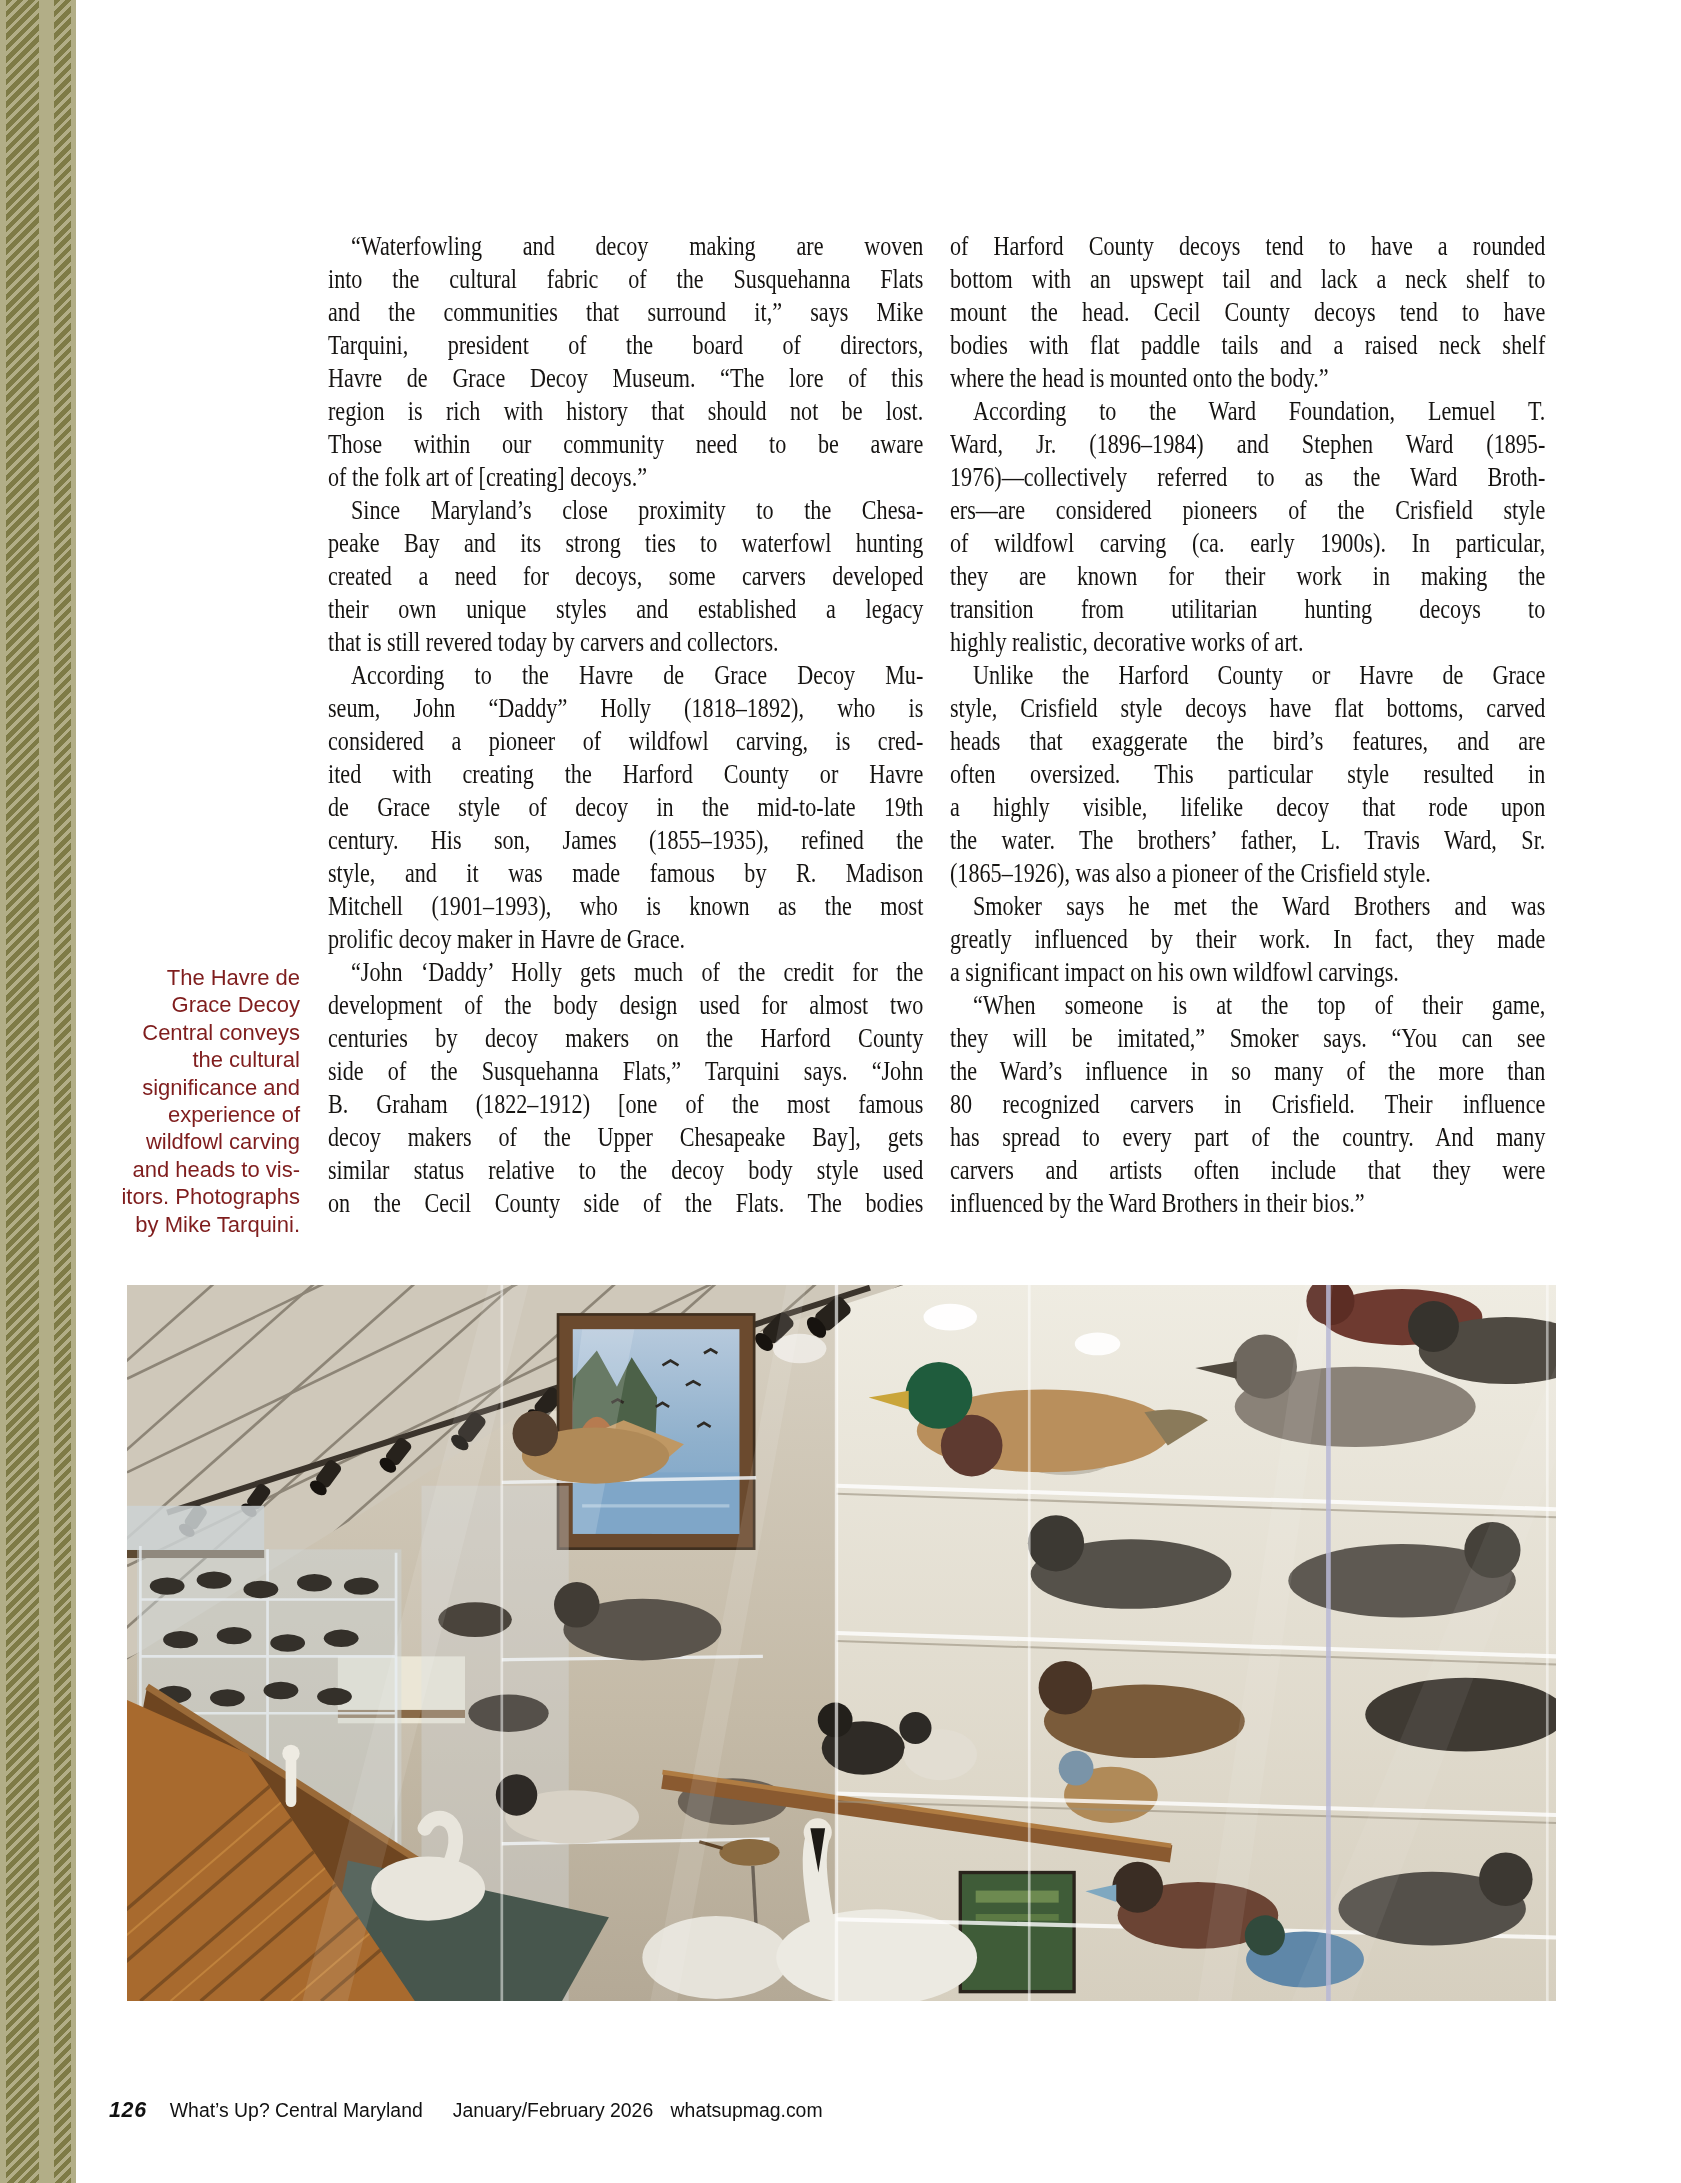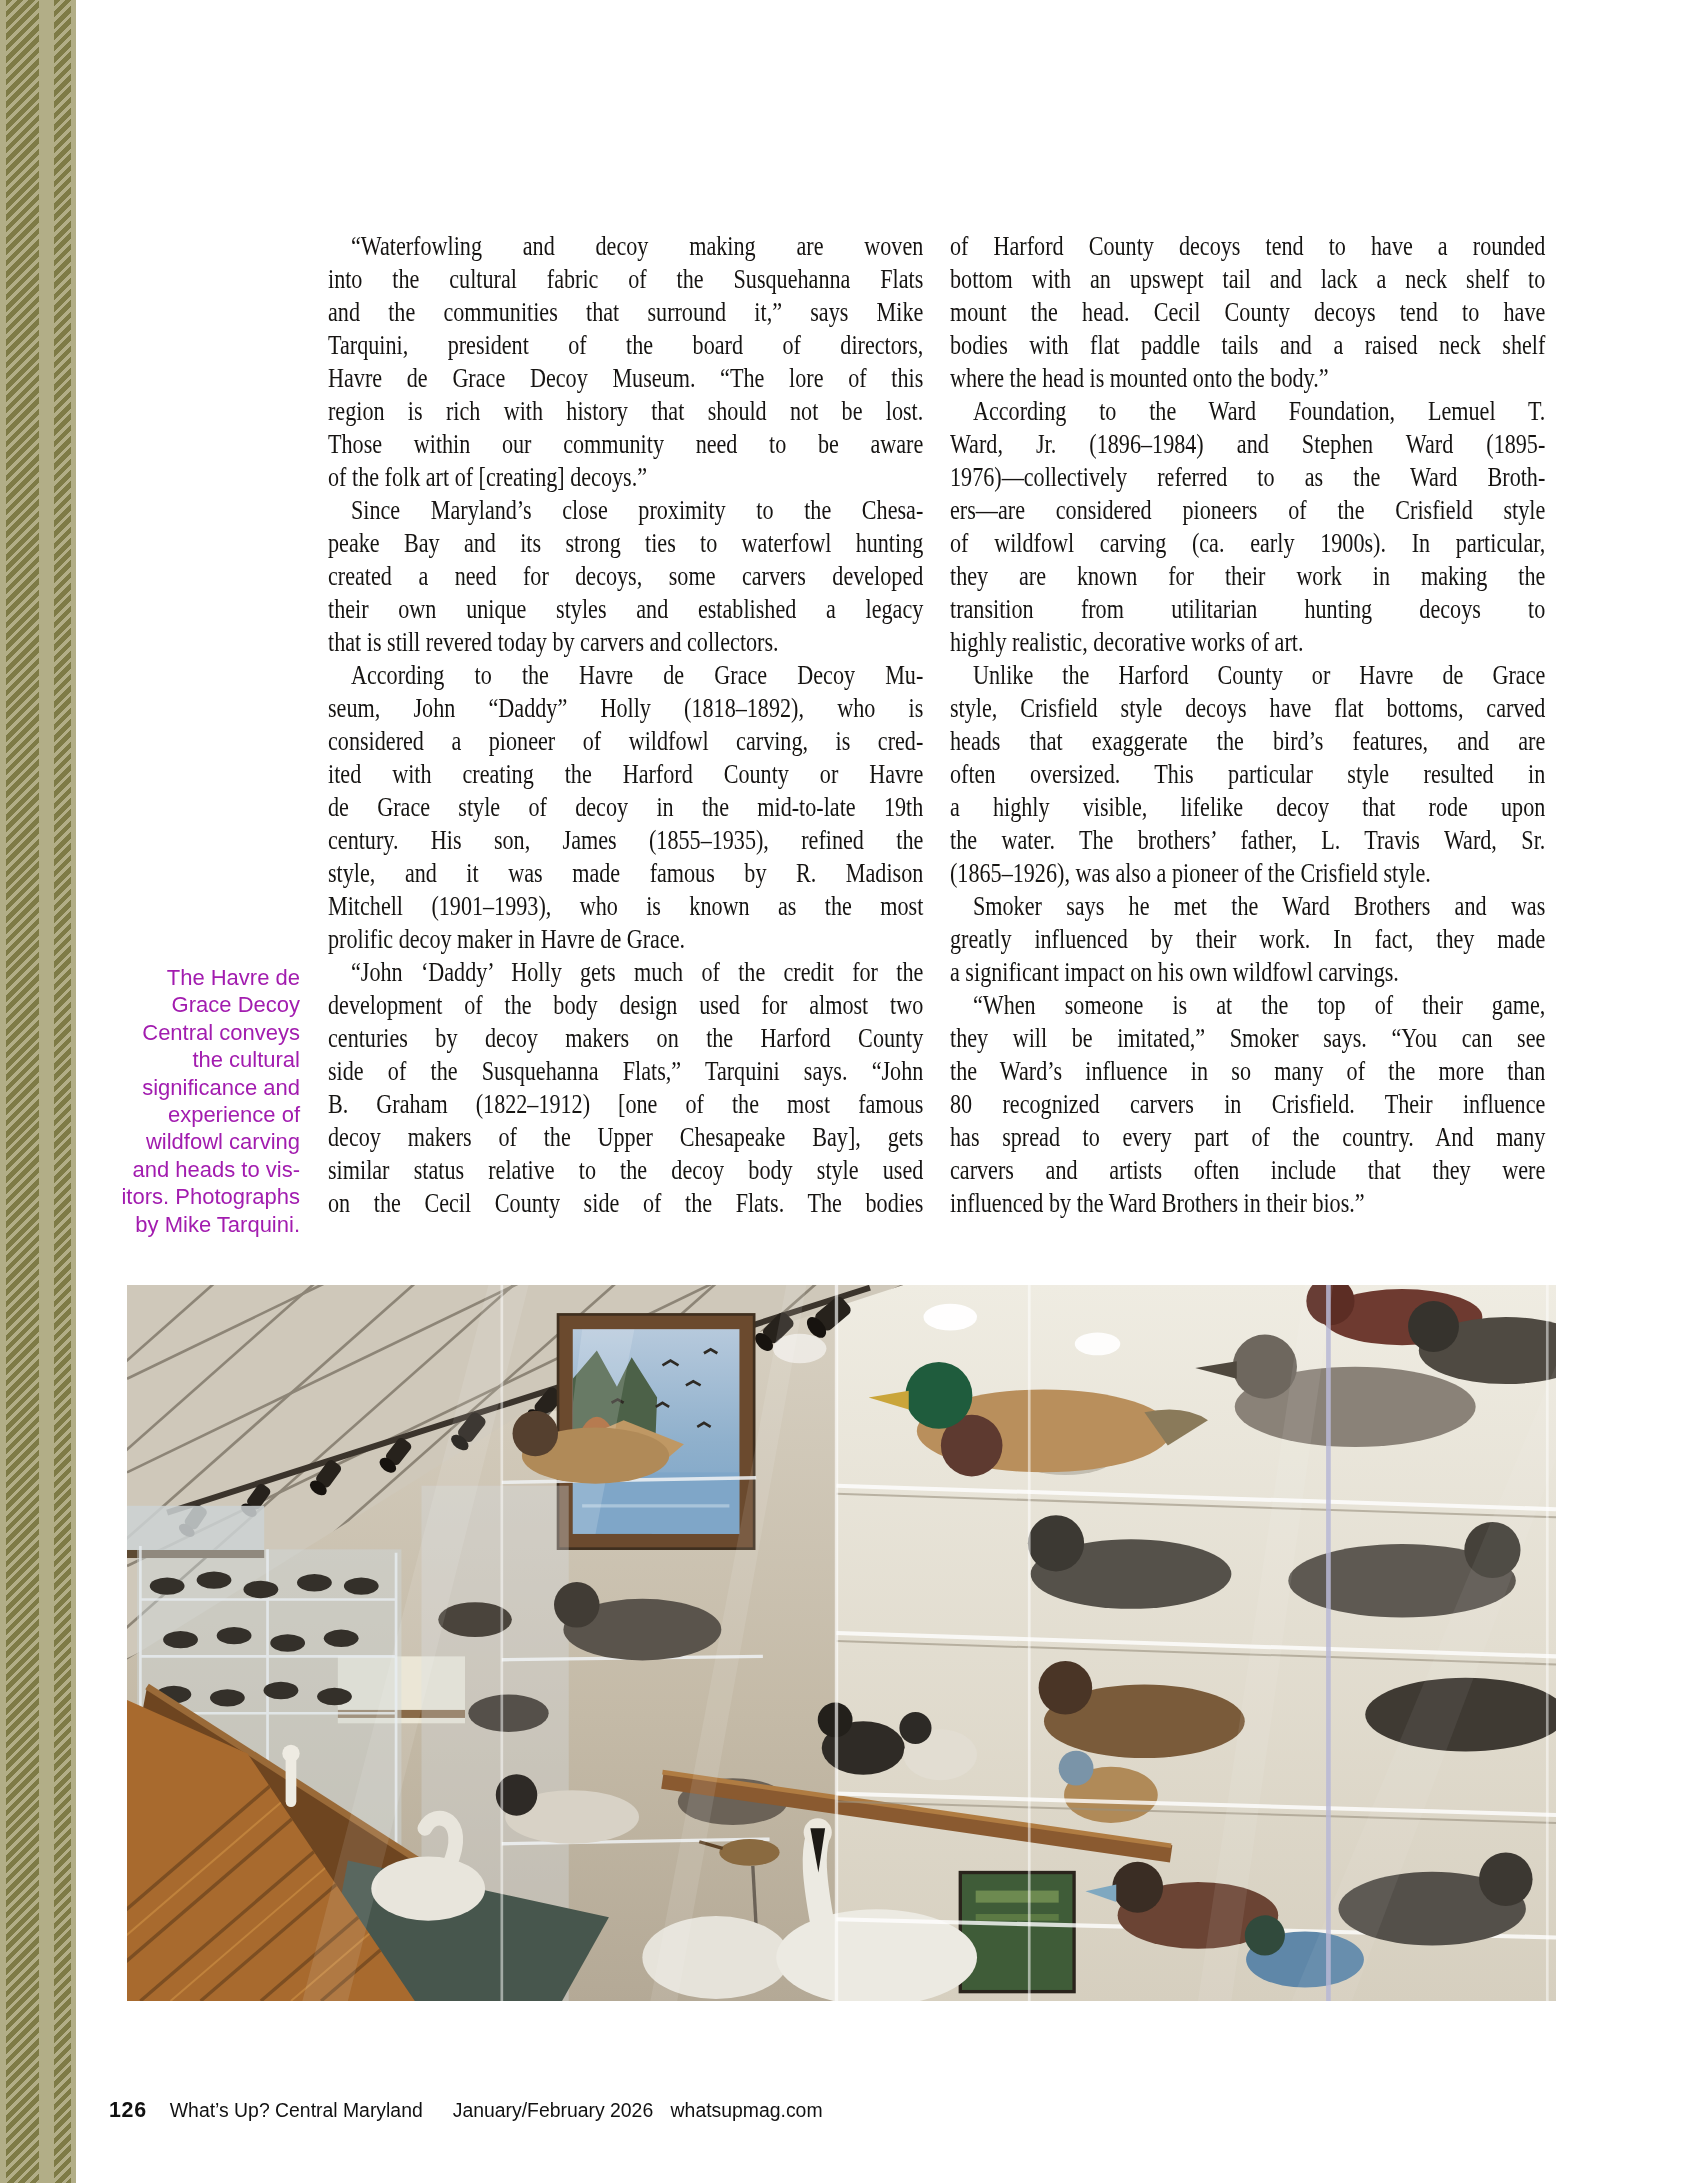--- a/index.html
+++ b/index.html
@@ -26,35 +26,35 @@
   #caption{position:absolute;left:79px;top:964px;width:221px;text-align:right;
            font-family:"Liberation Sans", sans-serif;font-size:22px;line-height:27.4px;color:#787c48;}
 
   
   #photo{position:absolute;left:127px;top:1285px;width:1429px;height:716px;background:#c6bcaa;}
   #photo svg{display:block;width:100%;height:100%;}
 
   
   #footer{position:absolute;left:109px;top:2098px;font-family:"Liberation Sans", sans-serif;
           font-size:19.4px;color:#111;white-space:nowrap;}
-  #footer .pg{font-weight:bold;font-size:21.4px;margin-right:23px;letter-spacing:0.7px;}
+  #footer .pg{font-weight:bold;font-size:21.4px;margin-right:23px;letter-spacing:0.7px;font-style:italic;}
   #footer .mag{margin-right:30px;}
   #footer .iss{font-weight:normal;margin-right:17.4px;}
 </style>
 </head>
 <body>
 
 <div id="page">
 
   <div id="border">
     <div id="stripeA" class="stripes"></div>
     <div id="stripeB" class="stripes"></div>
   </div>
 
-  <div id="caption" style="color: #a21caf;">
+  <div id="caption" style="color: #7f1d1d;">
       <div class="cl">The Havre de</div>
       <div class="cl">Grace Decoy</div>
       <div class="cl">Central conveys</div>
       <div class="cl">the cultural</div>
       <div class="cl">significance and</div>
       <div class="cl">experience of</div>
       <div class="cl">wildfowl carving</div>
       <div class="cl">and heads to vis-</div>
       <div class="cl">itors. Photographs</div>
       <div class="cl">by Mike Tarquini.</div>

